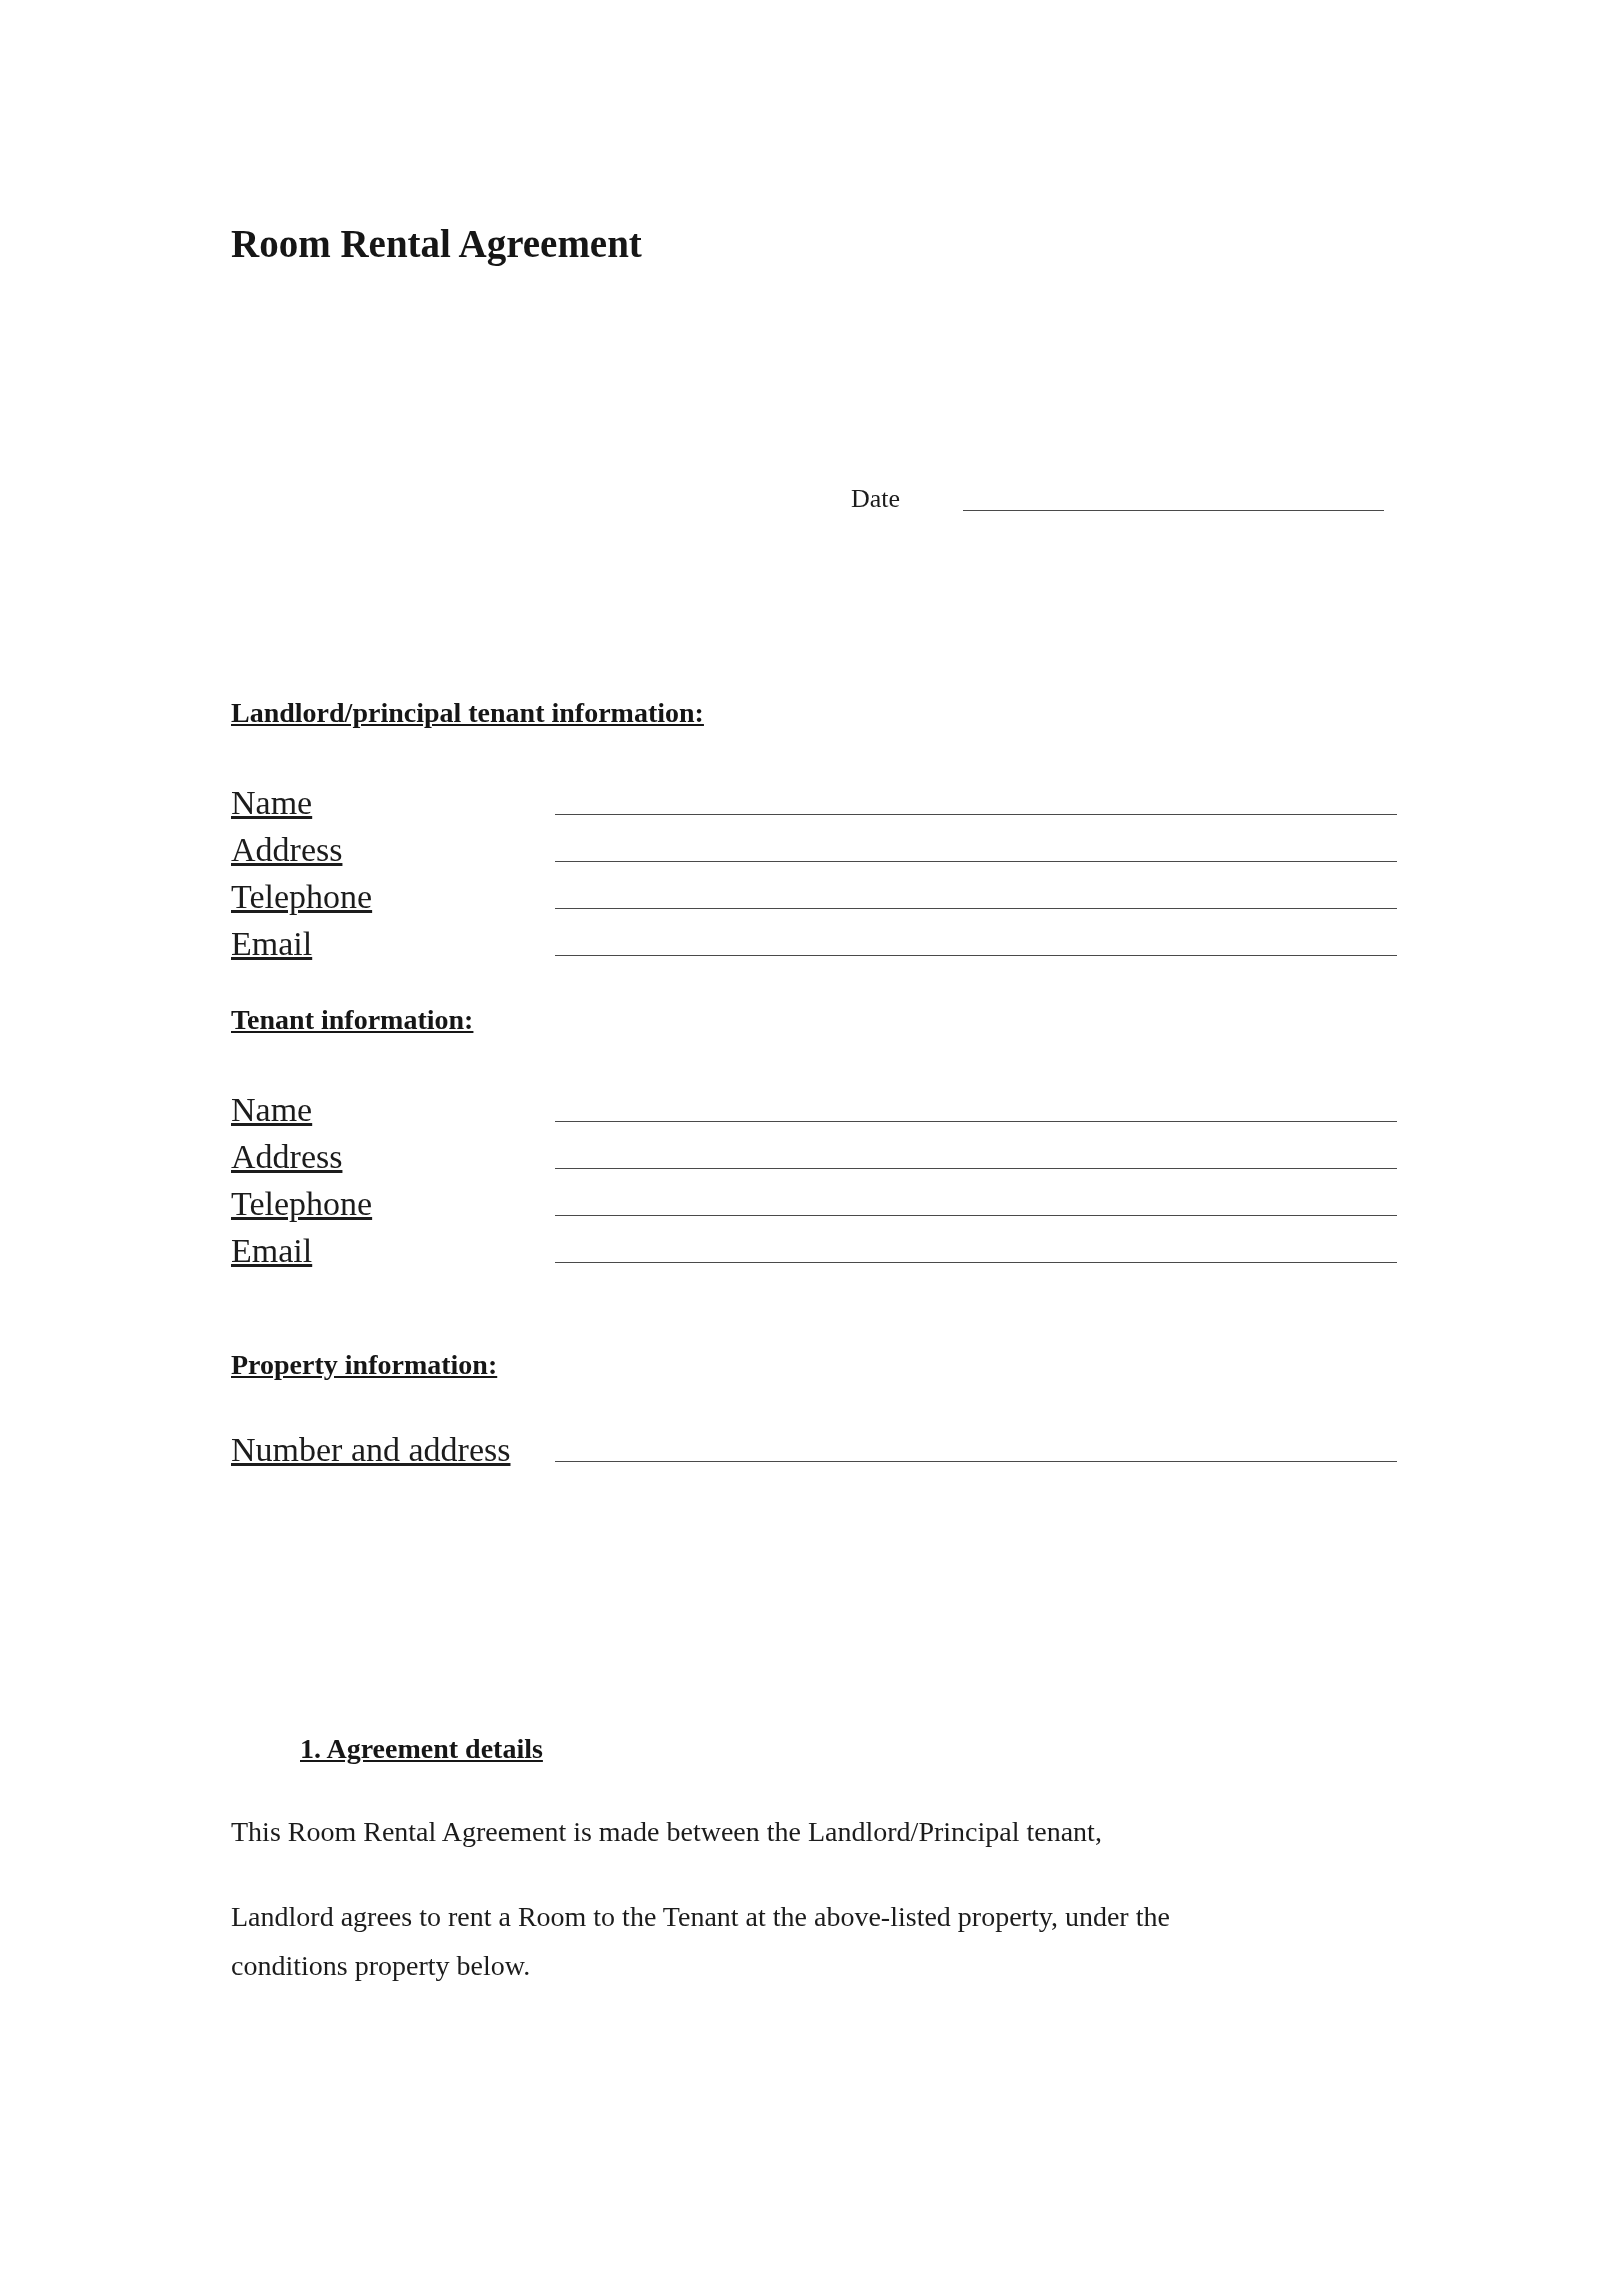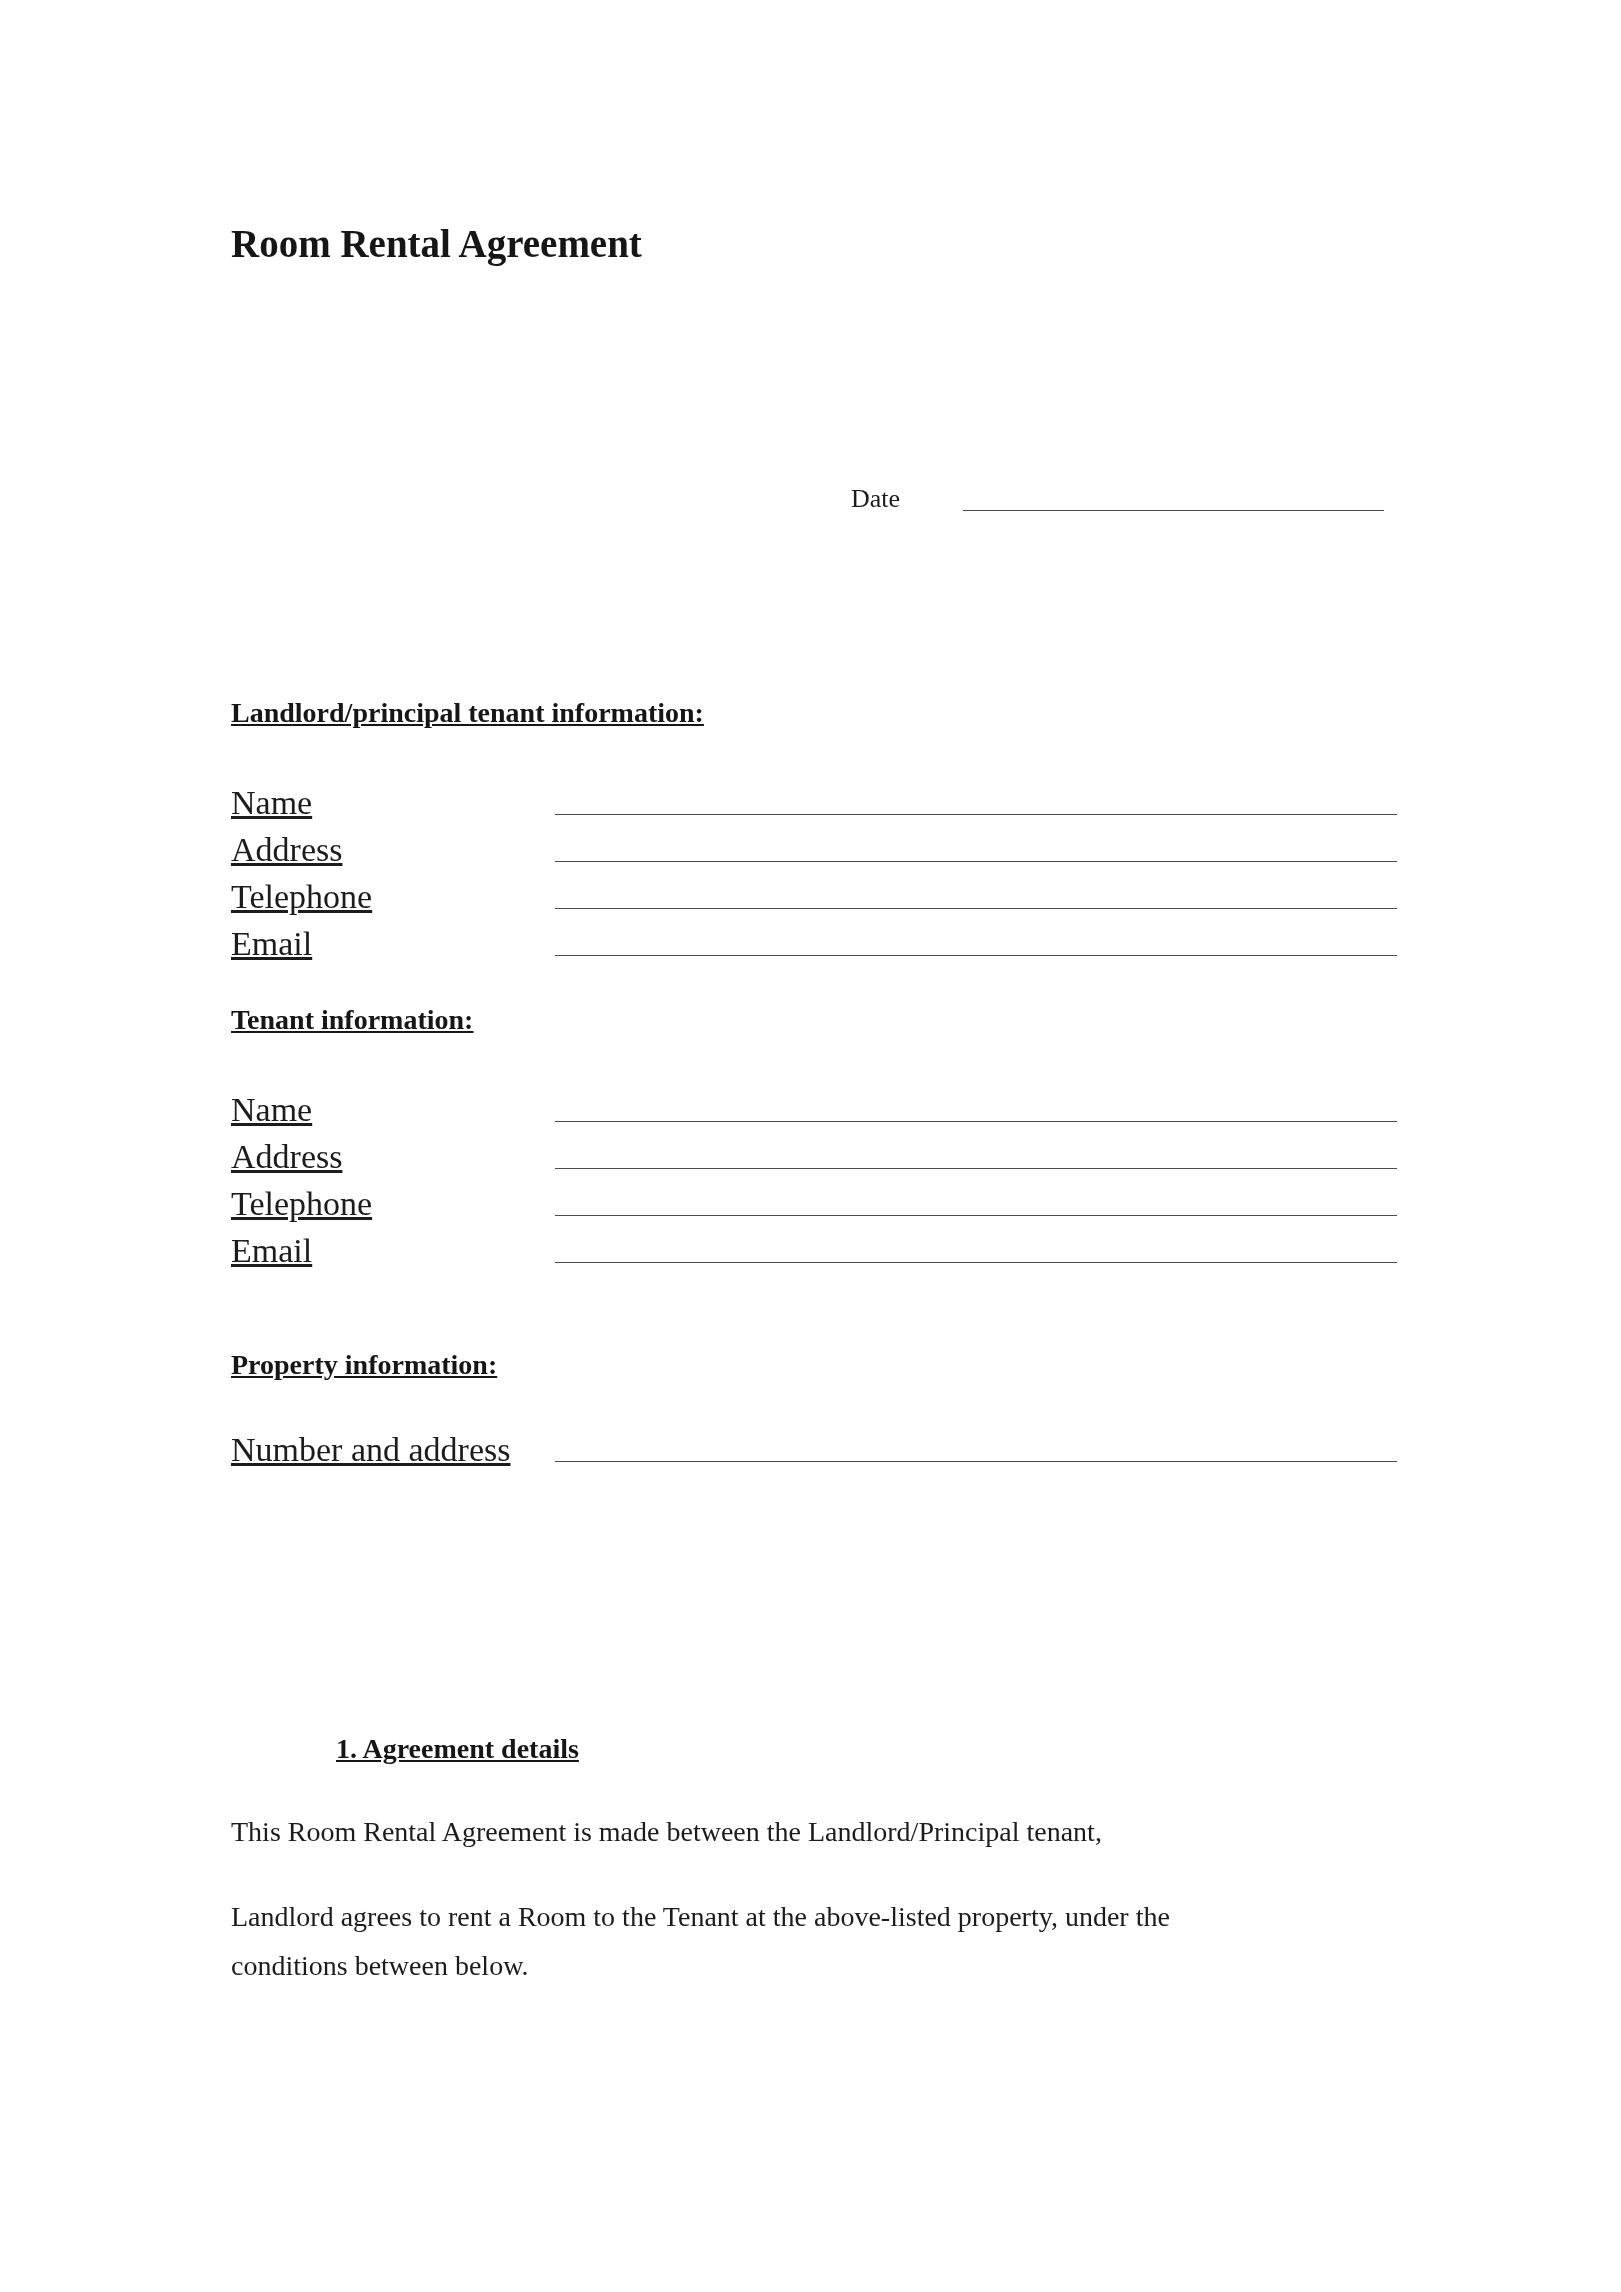--- a/index.html
+++ b/index.html
@@ -29,21 +29,21 @@
     display: block; height: 0;
     border-bottom: 1.8px solid #4a4a4a;
   }
   .date-rule { width: 421px; margin-left: 63px; margin-bottom: 10.7px; }
   .section-heading {
     font-size: 28px; line-height: 38px; font-weight: 700; color: #161616; text-decoration: underline;
   }
   .h-landlord { margin-top: 172px; }
   .h-tenant   { margin-top: 34px; }
   .h-property { margin-top: 72px; }
-  .h-agreement { margin-top: 257px; margin-left: 105px; }
+  .h-agreement { margin-top: 257px; margin-left: 69px; }
   .fields { margin-top: 47px; }
   .fields-property { margin-top: 42px; }
   .field-row { height: 47px; display: flex; align-items: flex-end; }
   .field-label {
     width: 324px; flex: none;
     font-size: 34px; line-height: 47px; text-decoration: underline;
   }
   .field-rule { flex: 1; margin-bottom: 10.7px; }
   .para { font-size: 28px; line-height: 49px; }
   .para-1 { margin-top: 39px; }
@@ -118,17 +118,17 @@
   </div>
 
   <h2 class="section-heading h-agreement">1. Agreement details</h2>
 
   <p class="para para-1">
     <span class="pline">This Room Rental Agreement is made between the Landlord/Principal tenant,</span>
   </p>
 
   <p class="para para-2">
     <span class="pline">Landlord agrees to rent a Room to the Tenant at the above-listed property, under the</span>
-    <span class="pline">conditions between below.</span>
+    <span class="pline">conditions property below.</span>
   </p>
 
 </div>
 
 
 </body></html>

